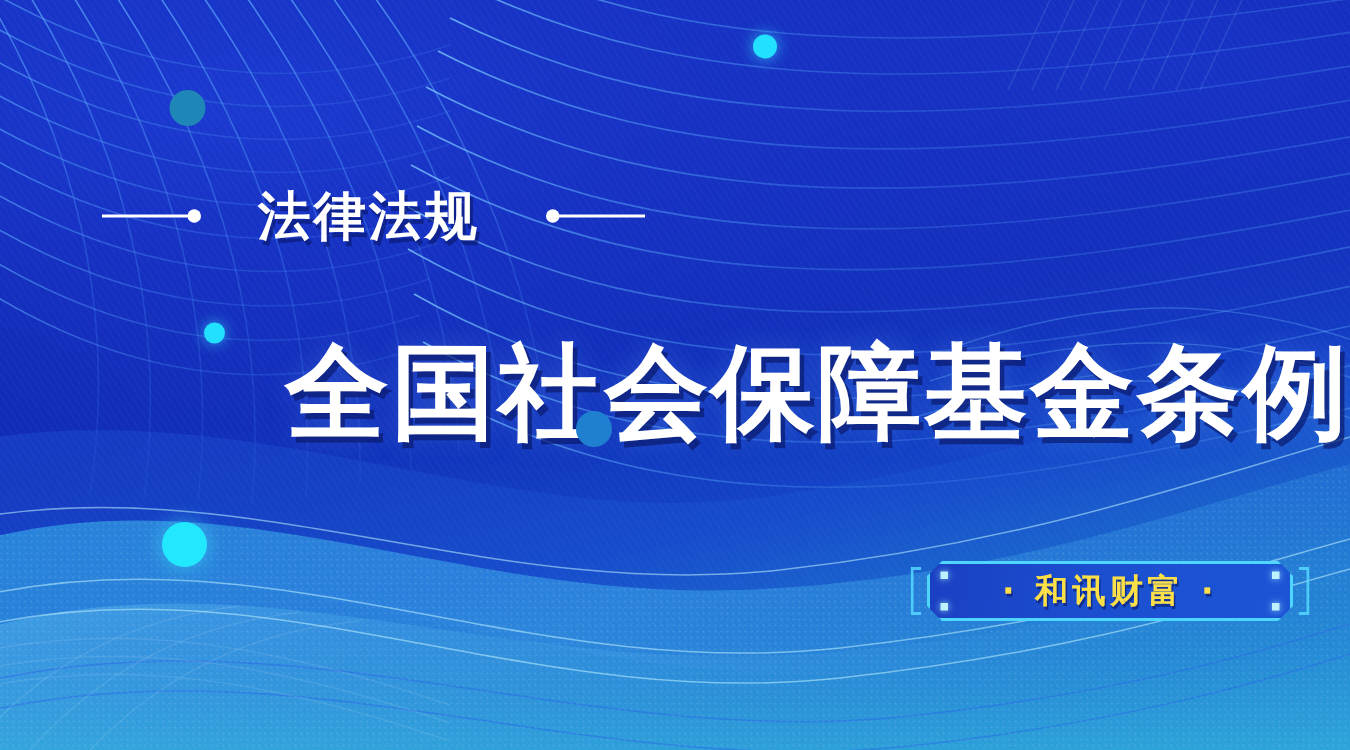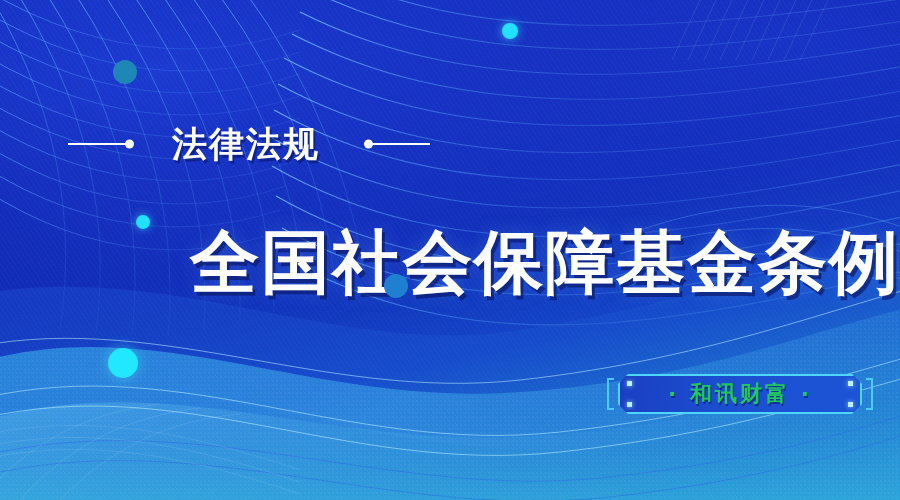--- a/index.html
+++ b/index.html
@@ -128,21 +128,21 @@
     box-shadow:0 0 14px rgba(70,200,255,.35);
   }
   .badge-inner{
     position:absolute;
     inset:0;
     display:flex; align-items:center; justify-content:center;
   }
   .badge-text{
     font-size:22px;
     font-weight:700;
-    color:#22c55e;
+    color:#fde047;
     letter-spacing:3px;
     white-space:nowrap;
     text-shadow:1px 2px 0 rgba(8,24,100,.6);
     font-family:"DejaVu Sans","Liberation Sans",sans-serif;
   }
   .badge-pip{
     position:absolute;
     width:5px; height:5px;
     background:#bdf1ff;
     box-shadow:0 0 5px rgba(160,235,255,.9);

